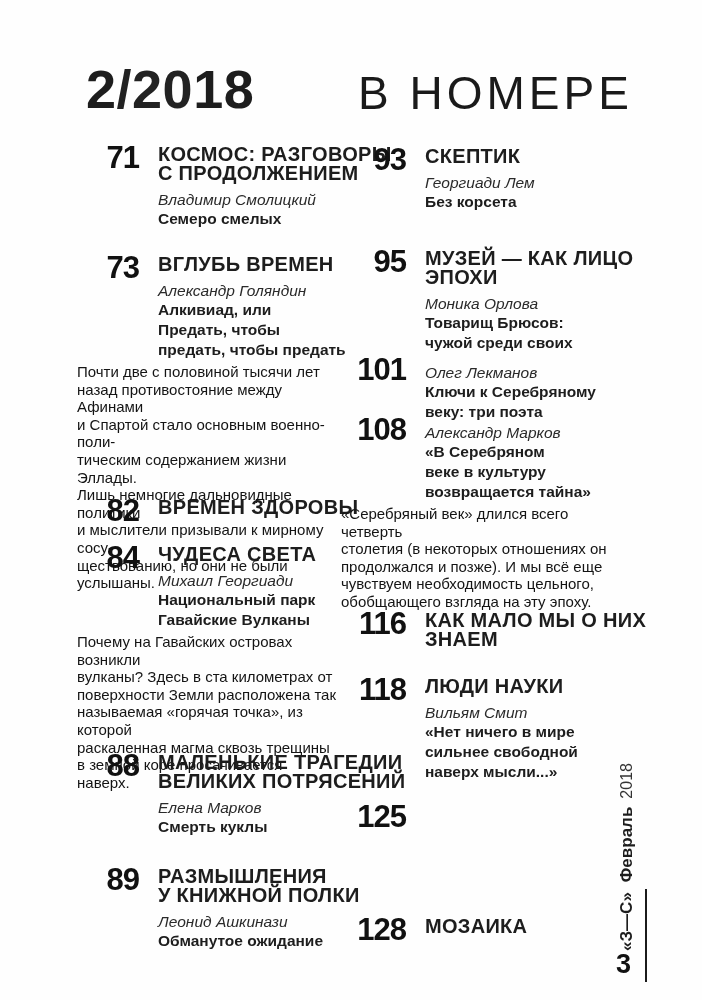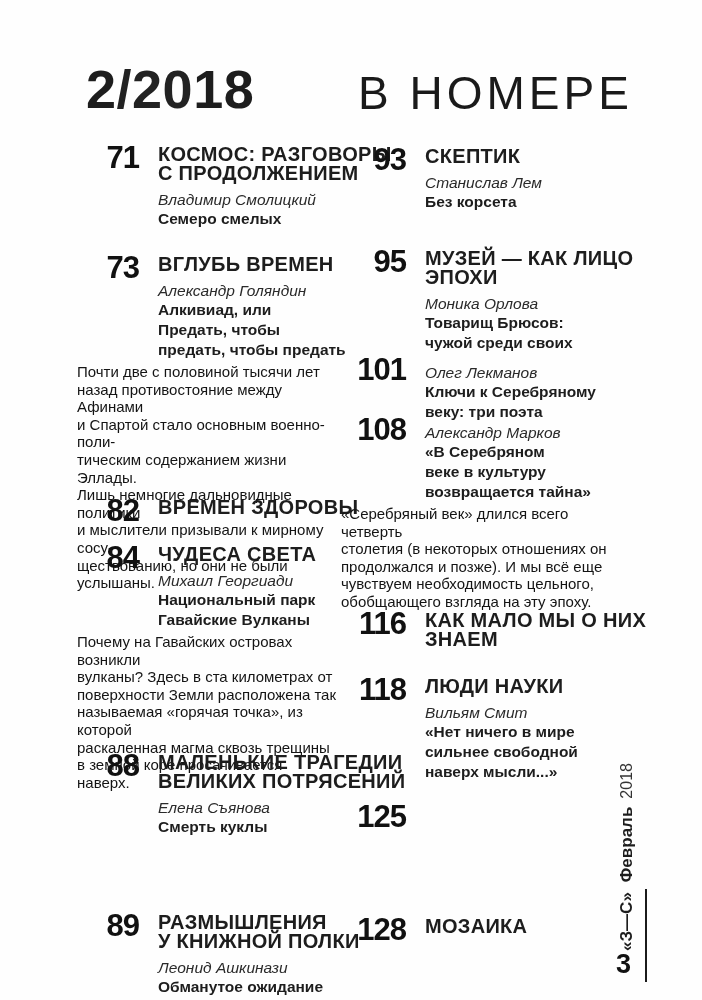--- a/index.html
+++ b/index.html
@@ -54,21 +54,21 @@
     white-space:pre-line;
   }
   .blurb {
     font-size:15px; line-height:17.6px;
     margin-top:3px; white-space:pre-line; color:#141414;
   }
   .rubric:empty, .author:empty, .title:empty, .blurb:empty { display:none; }
 
   
   .e71  { top:144px; } .e73  { top:254px; } .e82  { top:497px; }
-  .e84  { top:544px; } .e88  { top:752px; } .e89  { top:912px; }
+  .e84  { top:544px; } .e88  { top:752px; } .e89  { top:866px; }
   .e93  { top:146px; } .e95  { top:248px; } .e101 { top:356px; }
   .e108 { top:416px; } .e116 { top:610px; } .e118 { top:676px; }
   .e125 { top:803px; } .e128 { top:916px; }
 
   
   .spine {
     position:absolute; left:617px; top:951px;
     transform-origin:0 0; transform:rotate(-90deg);
     white-space:nowrap; font-size:17px; line-height:20px; font-weight:700;
   }
@@ -151,21 +151,21 @@
 раскаленная магма сквозь трещины
 в земной коре просачивается наверх.</p>
   </section>
 
   <section class="entry left e88">
     <div class="entry-head">
       <div class="num">88</div>
       <div class="body">
           <h3 class="rubric">МАЛЕНЬКИЕ ТРАГЕДИИ
 ВЕЛИКИХ ПОТРЯСЕНИЙ</h3>
-          <div class="author">Елена Съянова</div>
+          <div class="author">Елена Марков</div>
           <div class="title">Смерть куклы</div>
         </div>
     </div>
 
   </section>
 
   <section class="entry left e89">
     <div class="entry-head">
       <div class="num">89</div>
       <div class="body">
@@ -176,21 +176,21 @@
         </div>
     </div>
 
   </section>
 
   <section class="entry right e93">
     <div class="entry-head">
       <div class="num">93</div>
       <div class="body">
           <h3 class="rubric">СКЕПТИК</h3>
-          <div class="author">Станислав Лем</div>
+          <div class="author">Георгиади Лем</div>
           <div class="title">Без корсета</div>
         </div>
     </div>
 
   </section>
 
   <section class="entry right e95">
     <div class="entry-head">
       <div class="num">95</div>
       <div class="body">

